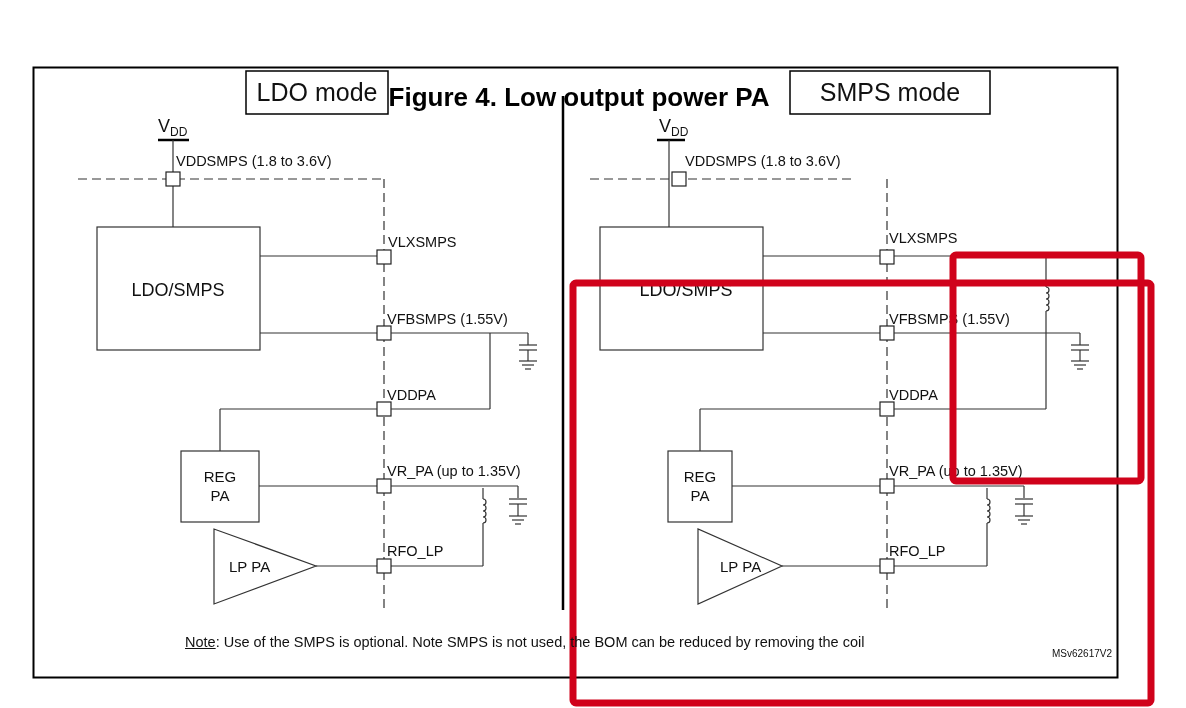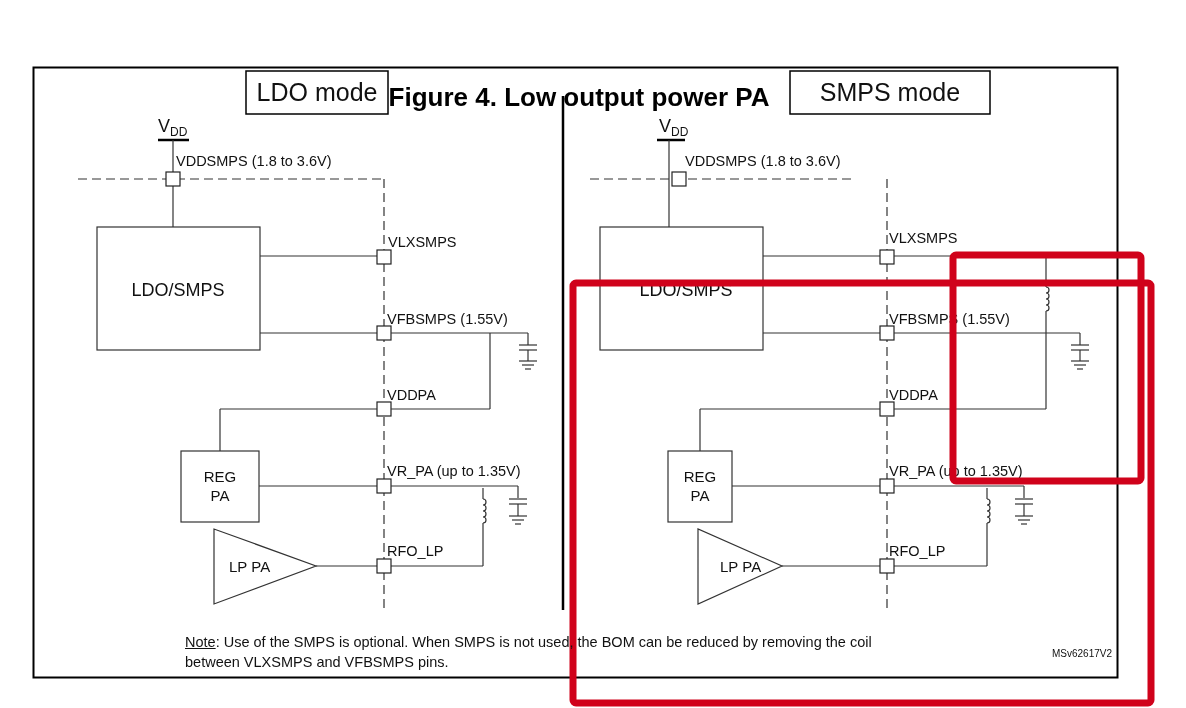--- a/index.html
+++ b/index.html
@@ -178,16 +178,15 @@
     <line x1="782" y1="566" x2="880" y2="566" stroke="#333" stroke-width="1.2"></line>
     <rect x="880" y="559" width="14" height="14" fill="#fff" stroke="#222" stroke-width="1.2"></rect>
     <text class="lbl" x="889" y="556">RFO_LP</text>
   </g>
 
   <rect id="hl1" x="573" y="283" width="578" height="420" fill="none" stroke="#d0021b" stroke-width="7" rx="3"></rect>
   <rect id="hl2" x="953" y="255" width="188" height="226" fill="none" stroke="#d0021b" stroke-width="7" rx="3"></rect>
 </svg>
 
 <div class="note">
-  <span><u>Note</u></span><span>: Use of the SMPS is optional. When SMPS is not used, the BOM can be reduced by removing the coil</span><br>
-  <span>between VLXSMPS and VFBSMPS pins.</span>
+  <span><u>Note</u></span><span>: Use of the SMPS is optional. Note SMPS is not used, the BOM can be reduced by removing the coil</span><br>
 </div>
 <div class="ref">MSv62617V2</div>
 
 </body></html>

